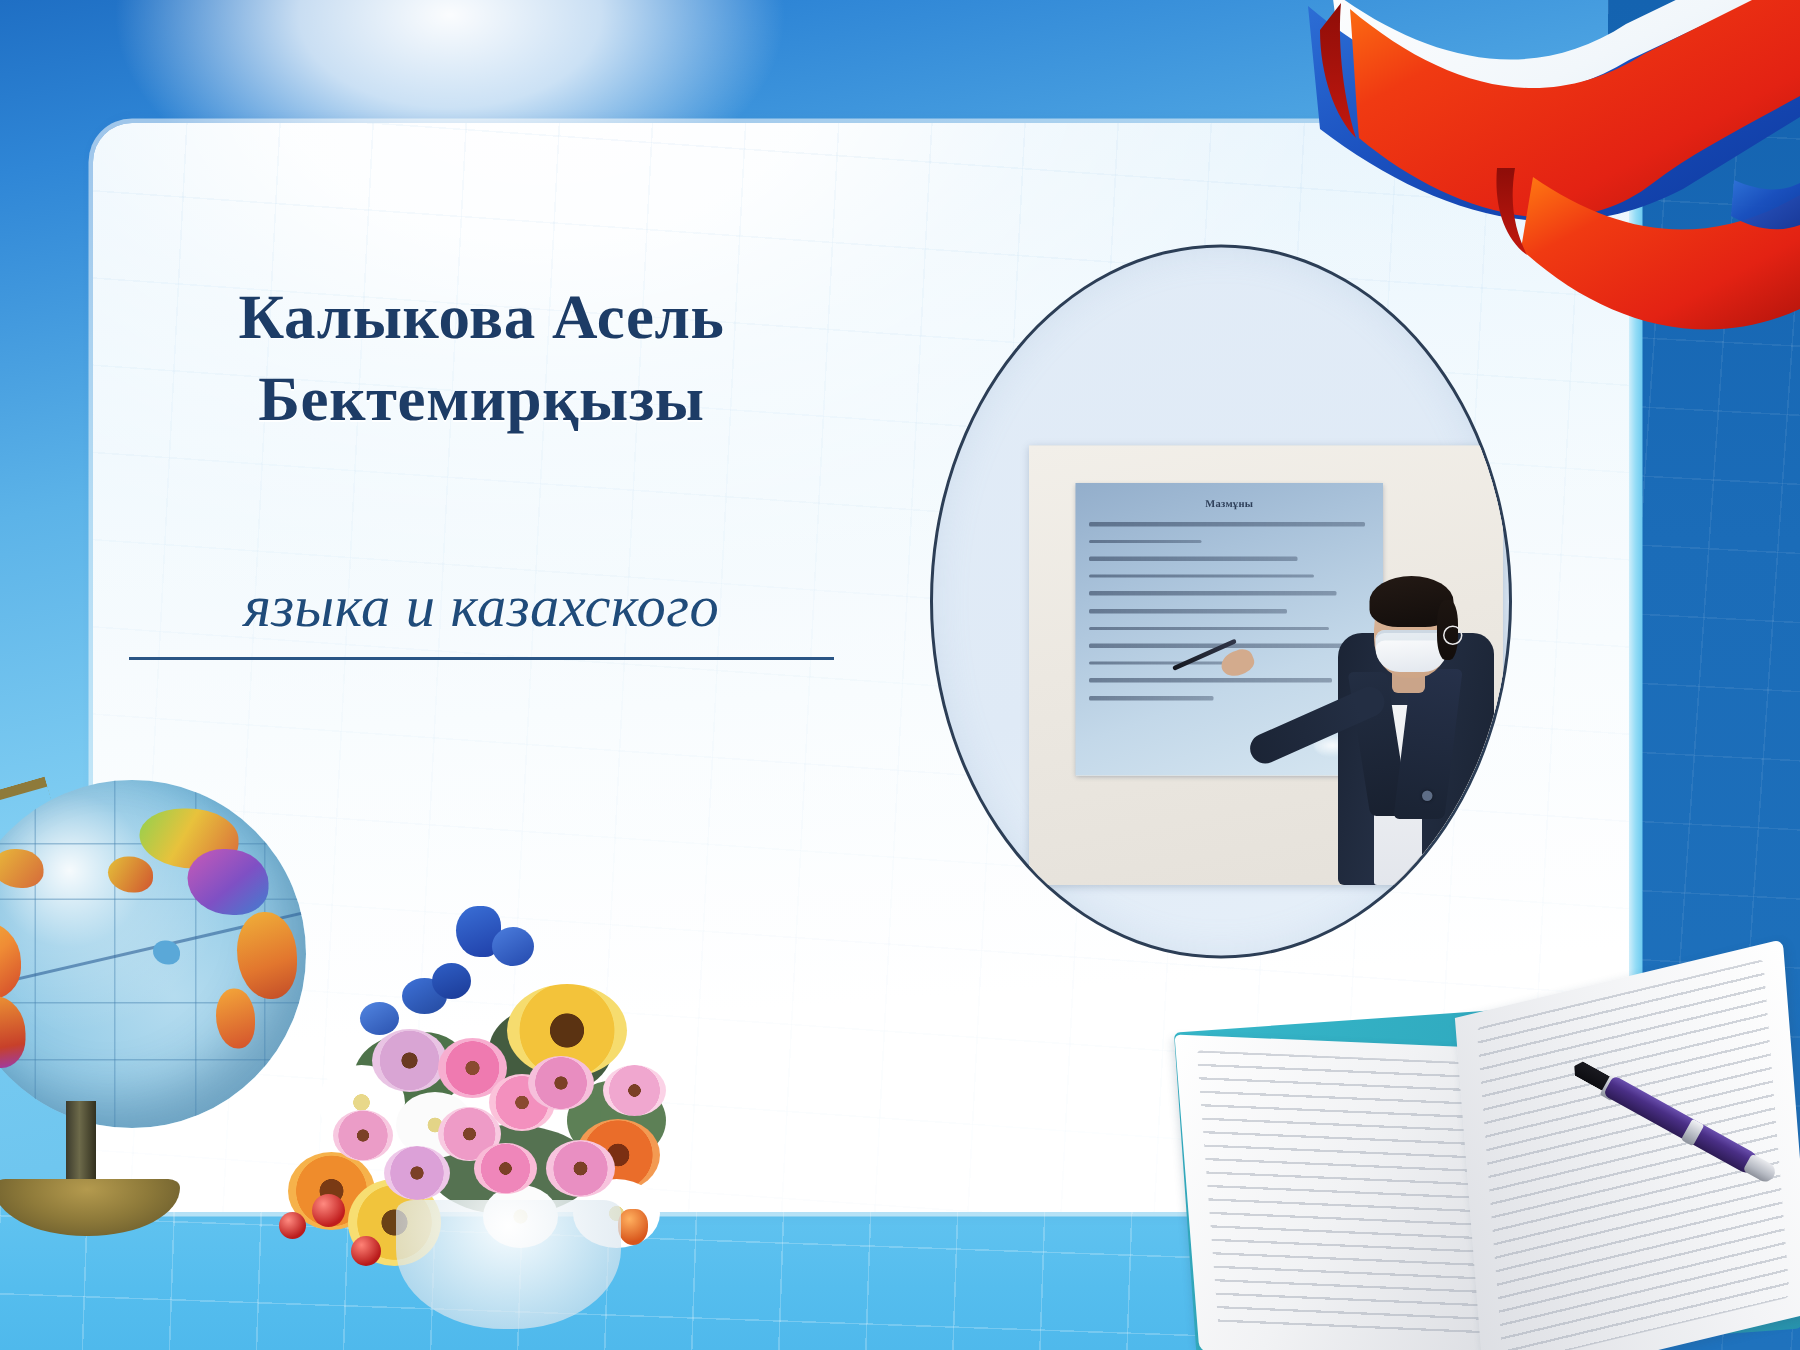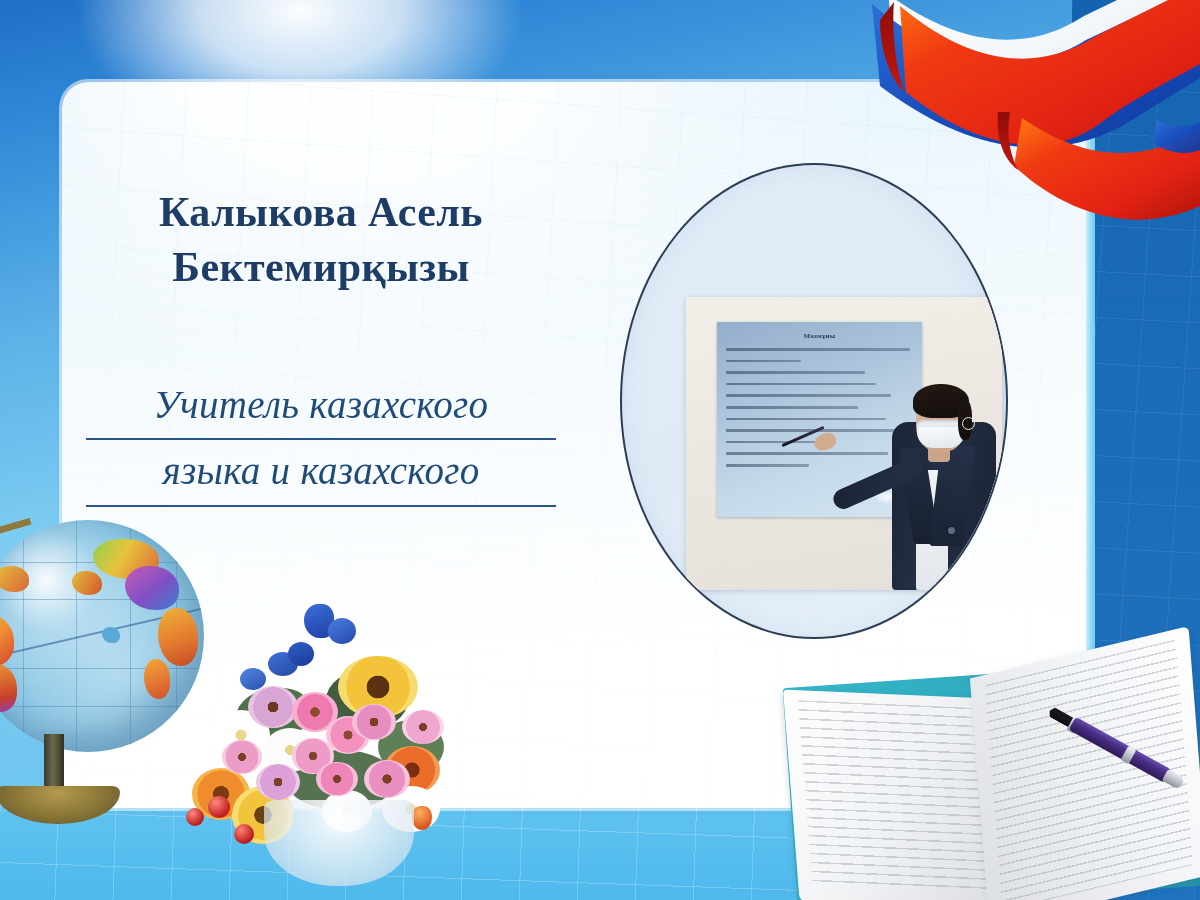--- a/index.html
+++ b/index.html
@@ -280,21 +280,20 @@
   <div class="right-band"></div>
   <div class="bottom-band"></div>
 
   <div class="panel"></div>
   <div class="panel-edge"></div>
 
   <div class="text-block">
     <div class="title-line">Калыкова Асель</div>
     <div class="title-line">Бектемирқызы</div>
     <div class="subtitle">
-      <span class="subtitle-line">Учитель казахского</span>
       <span class="subtitle-line">языка и казахского</span>
     </div>
   </div>
 
   <div class="photo-circle">
     <div class="photo">
       <div class="wall"></div>
 
       <div class="proj">
         <div class="proj-title">Мазмұны</div>

